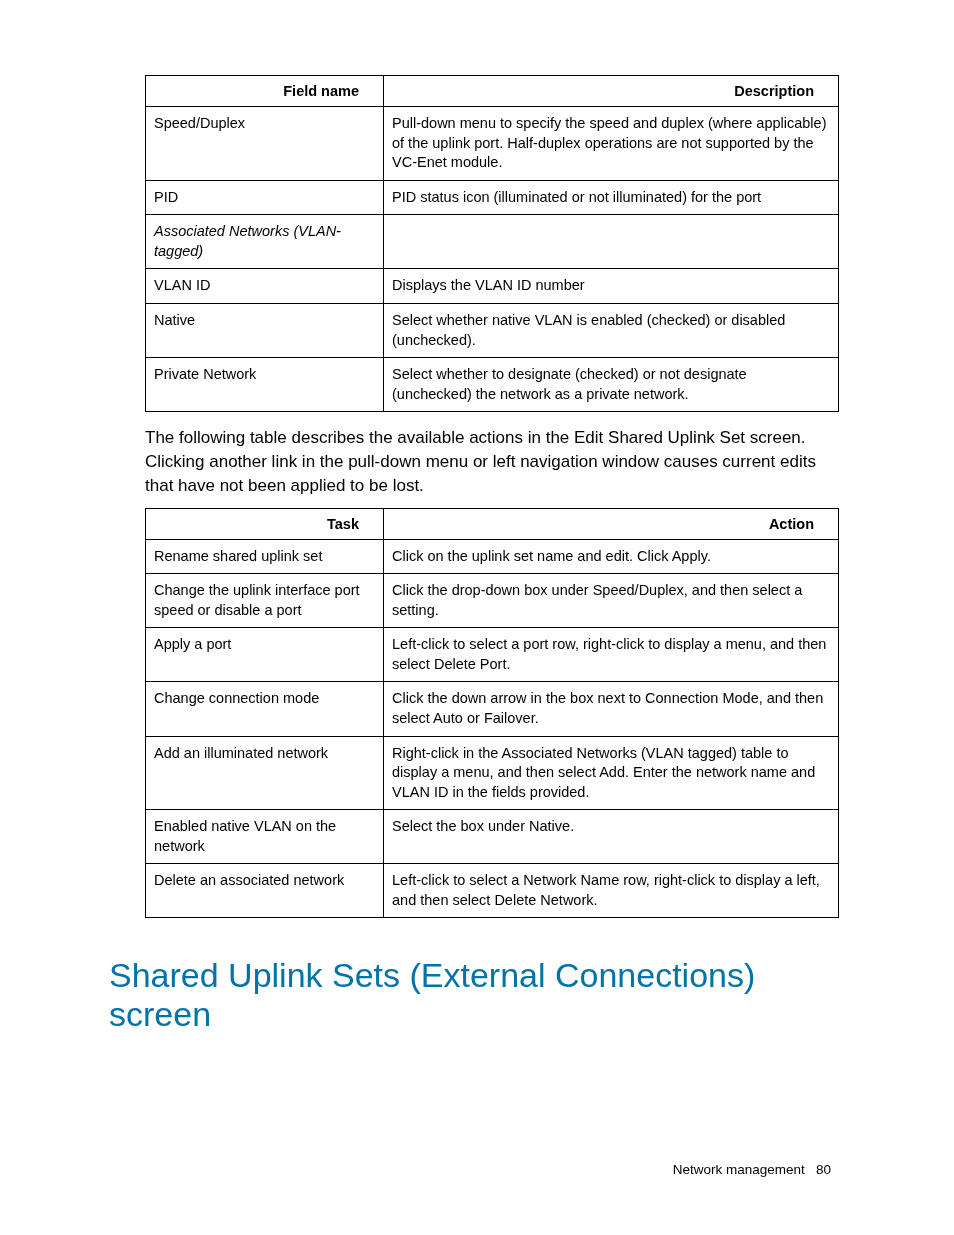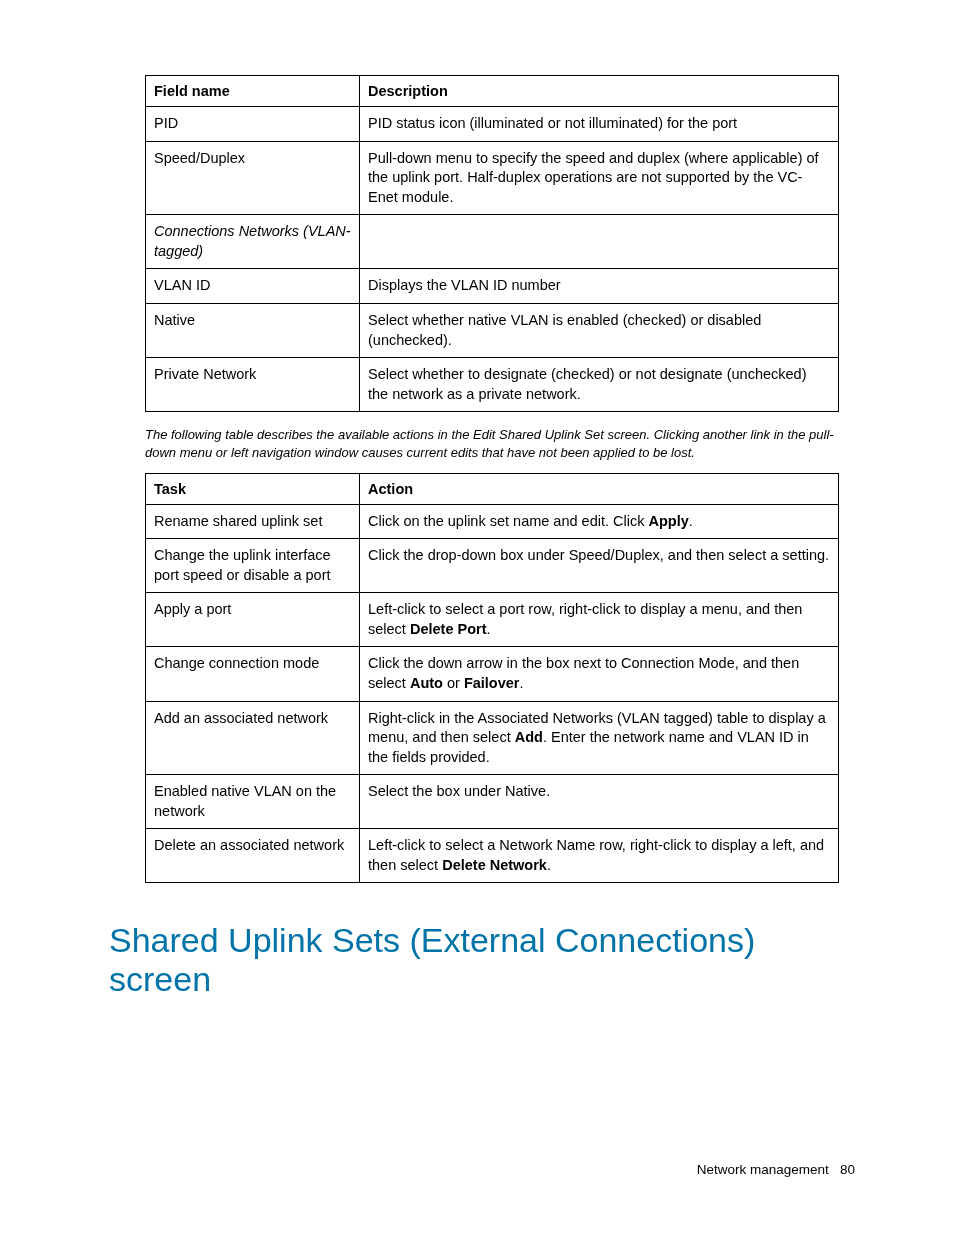--- a/index.html
+++ b/index.html
@@ -18,76 +18,75 @@
   }
   table {
     border-collapse: collapse;
     width: 100%;
     margin-bottom: 14px;
   }
   table, th, td {
     border: 1px solid #000;
   }
   th {
-    text-align: left;
+    text-align: right;
     font-weight: bold;
     font-size: 14.5px;
-    padding: 7px 0 7px 8px;
+    padding: 7px 24px 7px 8px;
     vertical-align: top;
   }
   td {
     font-size: 14.5px;
     padding: 7px 8px 7px 8px;
     vertical-align: top;
     line-height: 1.35;
   }
   .col-left { width: 205px; }
   .italic { font-style: italic; }
   .para {
-    font-size: 13px;
+    font-size: 17px;
     line-height: 1.4;
     margin: 0 0 10px 0;
-    font-style: italic;
   }
   h1.section {
     color: #0073a8;
     font-weight: normal;
     font-size: 34px;
     margin: 38px 0 16px -36px;
     letter-spacing: 0px;
   }
   .footer {
     position: absolute;
     bottom: 58px;
-    right: 99px;
+    right: 123px;
     font-size: 13.5px;
   }
-  b { font-weight: bold; }
+  b { font-weight: normal; }
 </style>
 </head>
 <body>
 
 <div class="page">
 
   <table>
     <tbody>
         <tr>
       <th class="col-left">Field name</th>
       <th>Description</th>
     </tr>
     <tr>
+      <td>Speed/Duplex</td>
+      <td>Pull-down menu to specify the speed and duplex (where applicable) of the uplink port. Half-duplex operations are not supported by the VC-Enet module.</td>
+    </tr>
+    <tr>
       <td>PID</td>
       <td>PID status icon (illuminated or not illuminated) for the port</td>
     </tr>
     <tr>
-      <td>Speed/Duplex</td>
-      <td>Pull-down menu to specify the speed and duplex (where applicable) of the uplink port. Half-duplex operations are not supported by the VC-Enet module.</td>
-    </tr>
-    <tr>
-      <td class="italic">Connections Networks (VLAN-tagged)</td>
+      <td class="italic">Associated Networks (VLAN-tagged)</td>
       <td></td>
     </tr>
     <tr>
       <td>VLAN ID</td>
       <td>Displays the VLAN ID number</td>
     </tr>
     <tr>
       <td>Native</td>
       <td>Select whether native VLAN is enabled (checked) or disabled (unchecked).</td>
     </tr>
@@ -116,21 +115,21 @@
     </tr>
     <tr>
       <td>Apply a port</td>
       <td><span>Left-click to select a port row, right-click to display a menu, and then select </span><b>Delete Port</b><span>.</span></td>
     </tr>
     <tr>
       <td>Change connection mode</td>
       <td><span>Click the down arrow in the box next to Connection Mode, and then select </span><b>Auto</b><span> or </span><b>Failover</b><span>.</span></td>
     </tr>
     <tr>
-      <td>Add an associated network</td>
+      <td>Add an illuminated network</td>
       <td><span>Right-click in the Associated Networks (VLAN tagged) table to display a menu, and then select </span><b>Add</b><span>. Enter the network name and VLAN ID in the fields provided.</span></td>
     </tr>
     <tr>
       <td>Enabled native VLAN on the network</td>
       <td>Select the box under Native.</td>
     </tr>
     <tr>
       <td>Delete an associated network</td>
       <td><span>Left-click to select a Network Name row, right-click to display a left, and then select </span><b>Delete Network</b><span>.</span></td>
     </tr>

